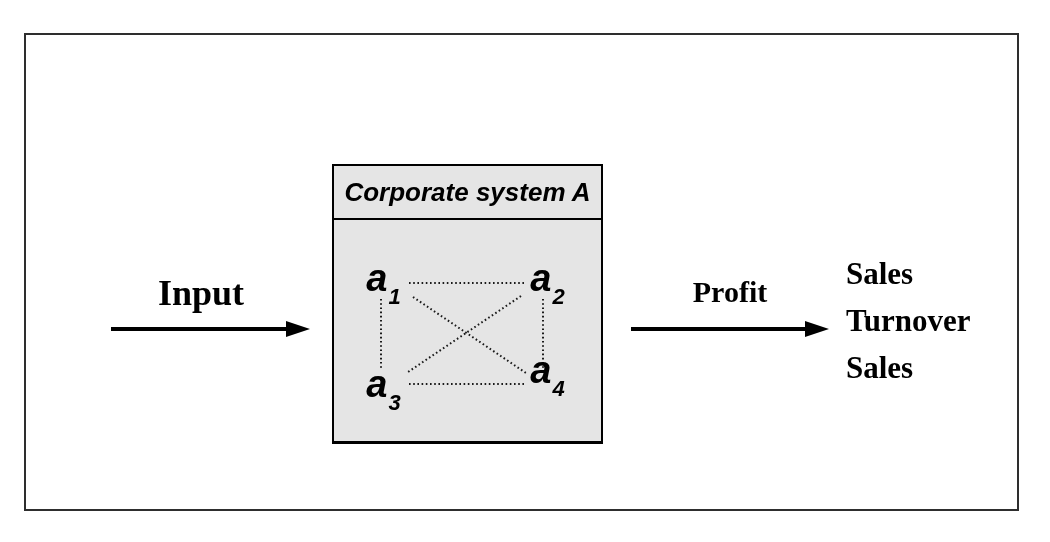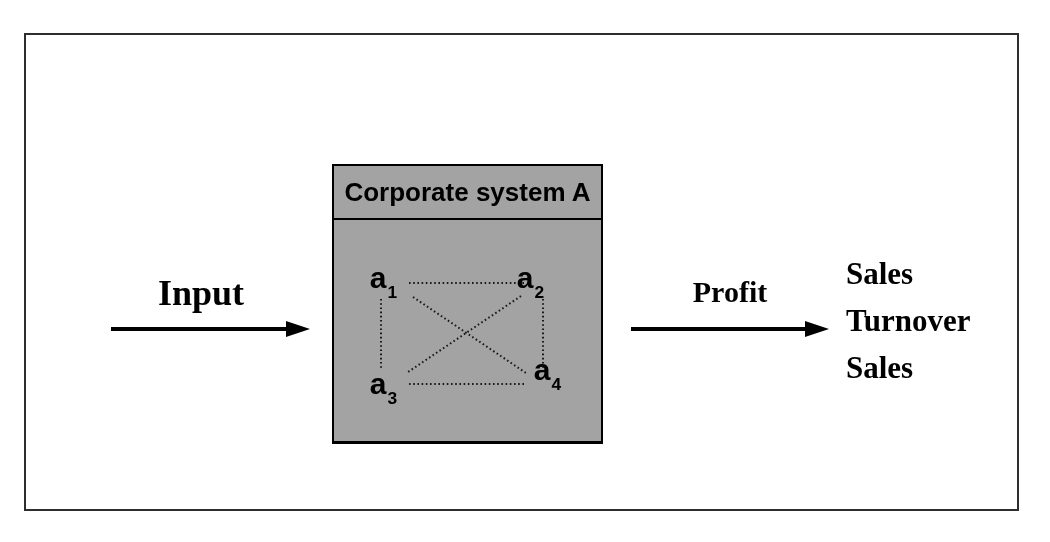--- a/index.html
+++ b/index.html
@@ -39,21 +39,22 @@
   .output-arrow { left: 600px; top: 280px; }
 
   .system-box {
     position: absolute;
     left: 306px;
     top: 129px;
     width: 267px;
     height: 275px;
     border: 2px solid #000000;
     border-bottom-width: 3px;
-    background: #a3a3a3;
+    background: #e5e5e5;
+    font-style: italic;
   }
   .system-header {
     position: absolute;
     left: 0; top: 0;
     width: 100%;
     height: 52px;
     border-bottom: 2px solid #000000;
     display: flex;
     align-items: center;
     justify-content: center;
@@ -66,34 +67,34 @@
   .edges-svg {
     position: absolute;
     left: 0; top: 0;
     width: 267px;
     height: 275px;
   }
   .node {
     position: absolute;
     transform: translate(-50%, -50%);
     font-weight: bold;
-    font-size: 30px;
+    font-size: 38px;
     color: #000000;
     line-height: 1;
     white-space: nowrap;
   }
   .node sub {
     font-size: 0.58em;
     line-height: 0;
     position: relative;
     top: 0.18em;
     left: 1px;
   }
   .node-a1 { left: 49px;  top: 112px; }
-  .node-a2 { left: 196px; top: 112px; }
+  .node-a2 { left: 213px; top: 112px; }
   .node-a3 { left: 49px;  top: 218px; }
   .node-a4 { left: 213px; top: 204px; }
 
   .output-list {
     position: absolute;
     left: 820px;
     top: 203px;
     font-family: "Liberation Serif", "DejaVu Serif", serif;
     font-weight: bold;
     font-size: 31px;

